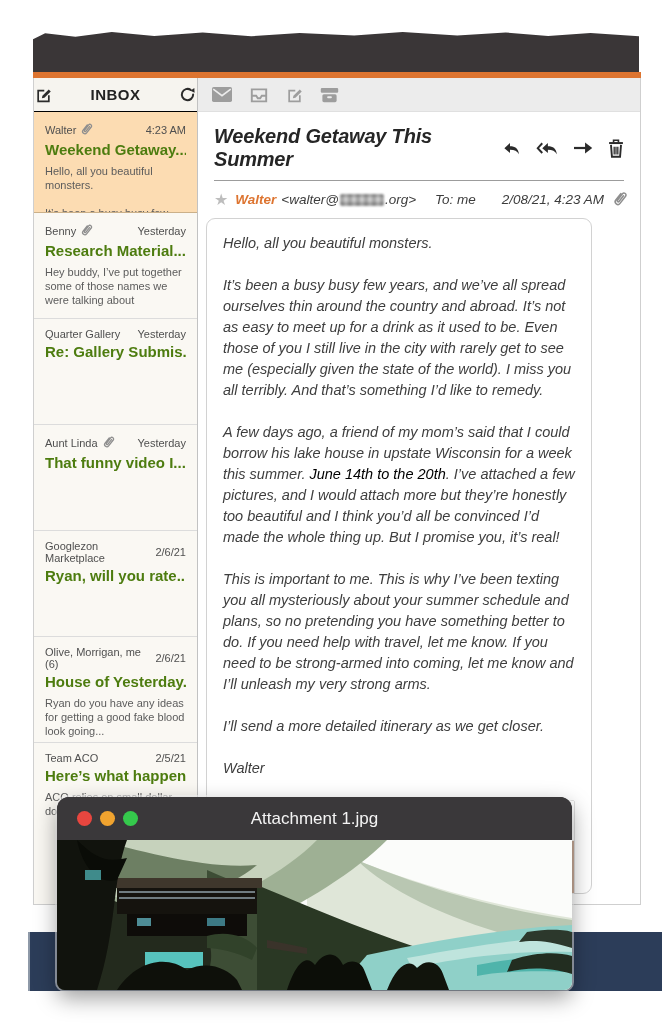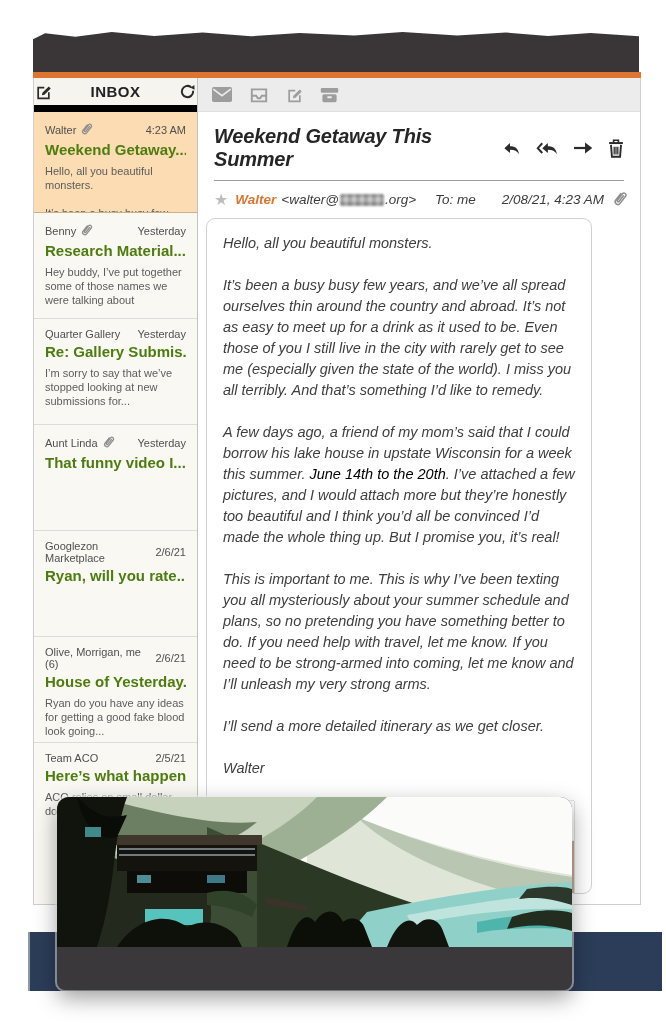--- a/index.html
+++ b/index.html
@@ -13,21 +13,21 @@
   .accent-stripe { position:absolute; left:33px; top:72px; width:608px; height:6px; background:#dd7430; }
   .band { position:absolute; left:28px; top:932px; width:634px; height:59px; background:#2c3d59; z-index:5;
           border-left:2px solid #8e99a8; }
 
   
   .mailwin { position:absolute; left:33px; top:78px; width:608px; height:827px; background:#fff;
     border:1px solid #cfcfcf; border-top:none; display:flex; z-index:1; }
 
   
   .sidebar { width:164px; background:#faf8f3; border-right:1px solid #c2c2c2; display:flex; flex-direction:column; overflow:hidden; }
-  .sb-head { height:34px; flex:none; display:flex; align-items:center; padding:0 1px; background:#f6f4ef; border-bottom:7px solid #000000; }
+  .sb-head { height:34px; flex:none; display:flex; align-items:center; padding:0 1px; background:#f6f4ef; border-bottom:1px solid #000000; }
   .sb-head .sb-title { flex:1; text-align:center; font-size:15px; font-weight:bold; color:#222; letter-spacing:.5px; }
   .icon-btn { display:inline-flex; align-items:center; justify-content:center; cursor:pointer; }
   .mail-item { flex:none; height:106px; padding:9px 11px 6px; border-bottom:1px solid #dcdcdc; overflow:hidden; cursor:pointer; }
   .mail-item.selected { height:101px; background:#fcdcb2; border-bottom:1px solid #cbb089; }
   .mail-item:last-child { flex:1; border-bottom:none; }
   .mi-top { display:flex; align-items:center; font-size:11px; color:#4f4f4f; }
   .mi-date { margin-left:auto; }
   .mi-subject { margin-top:3px; font-size:15px; line-height:18px; font-weight:bold; color:#4d7c0f; white-space:nowrap; overflow:hidden; }
   .mi-snippet { margin-top:5px; font-size:11px; line-height:14px; color:#5c5c5c; white-space:pre-line; }
   .clip { margin-left:5px; transform:rotate(38deg); flex:none; }
@@ -127,21 +127,20 @@
       <div class="mi-subject">Research Material...</div>
       <div class="mi-snippet">Hey buddy, I’ve put together some of those names we were talking about</div>
     </div>
 
     <div class="mail-item">
       <div class="mi-top">
           <span>Quarter Gallery</span>
         <span class="mi-date">Yesterday</span>
         </div>
       <div class="mi-subject">Re: Gallery Submis...</div>
-      <div class="mi-snippet">I’m sorry to say that we’ve stopped looking at new submissions for...</div>
     </div>
 
     <div class="mail-item">
       <div class="mi-top">
           <span>Aunt Linda</span>
         <span class="clip"><svg width="9" height="15">
               <use href="#sym-clip"></use>
             </svg></span>
         <span class="mi-date">Yesterday</span>
         </div>
@@ -295,20 +294,28 @@
           <path d="M312,120 q4,-25 6,0 l2,50 h-10 z" fill="#8a9a6a"></path>
           <polygon points="0,205 328,182 328,232 0,232" fill="#101209"></polygon>
           <polygon points="0,196 140,190 150,205 0,210" fill="#232d18"></polygon>
         </svg>
       </div>
     </div>
   </div>
 </div>
 
 <div class="fwin">
+  <div class="fwin-titlebar">
+    <span class="lights">
+      <span class="light red"></span>
+      <span class="light yellow"></span>
+      <span class="light green"></span>
+    </span>
+    <span class="fwin-title">Attachment 1.jpg</span>
+  </div>
   <div class="fwin-body">
     <svg viewBox="0 0 515 150" preserveAspectRatio="none">
       <rect width="515" height="150" fill="#fbfcfa"></rect>
       <path d="M250,0 C320,30 400,60 515,78 V150 H250 Z" fill="#dfe6d8"></path>
       <path d="M300,20 C360,45 440,70 515,80 L515,110 C430,95 340,60 300,20 Z" fill="#b9c7b2"></path>
       <path d="M0,0 H330 C290,40 220,80 160,100 L0,60 Z" fill="#9eb094"></path>
       <path d="M0,0 H260 C230,30 180,60 120,75 L0,40 Z" fill="#c6d2bc"></path>
       <path d="M40,0 C80,10 150,30 200,25 C170,50 120,65 80,60 C50,40 40,20 40,0 Z" fill="#6d7f63"></path>
       <path d="M150,30 C220,60 300,95 380,115 L420,150 H150 Z" fill="#3d4d35"></path>
       <path d="M200,45 C260,70 330,100 400,120 L380,150 H200 Z" fill="#2a3824"></path>

